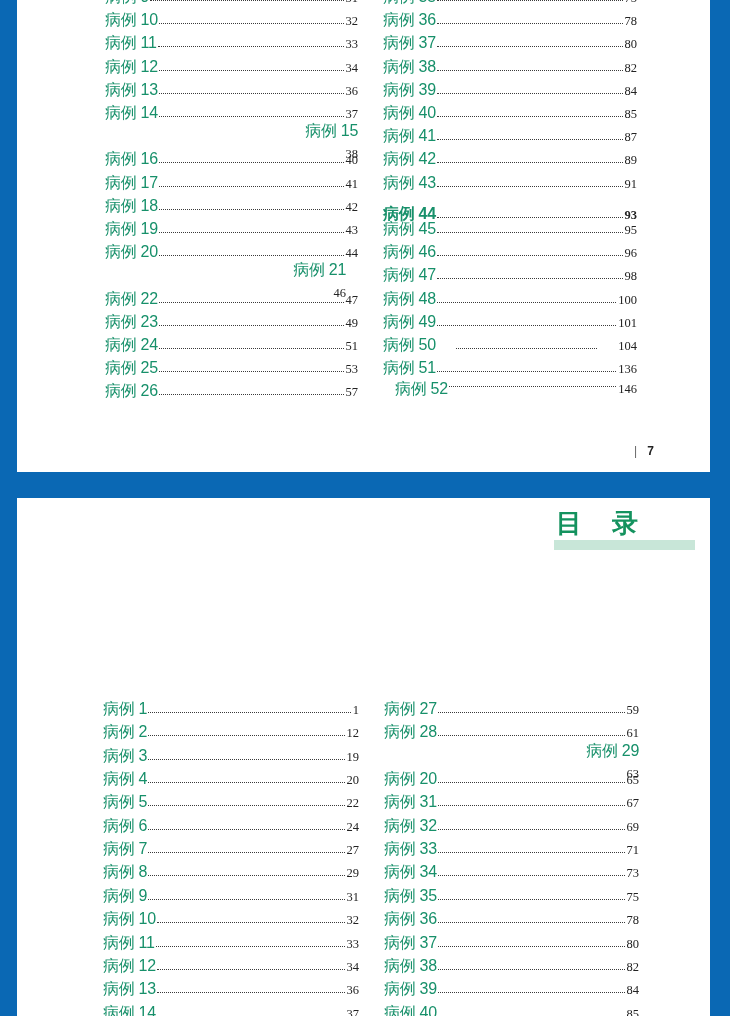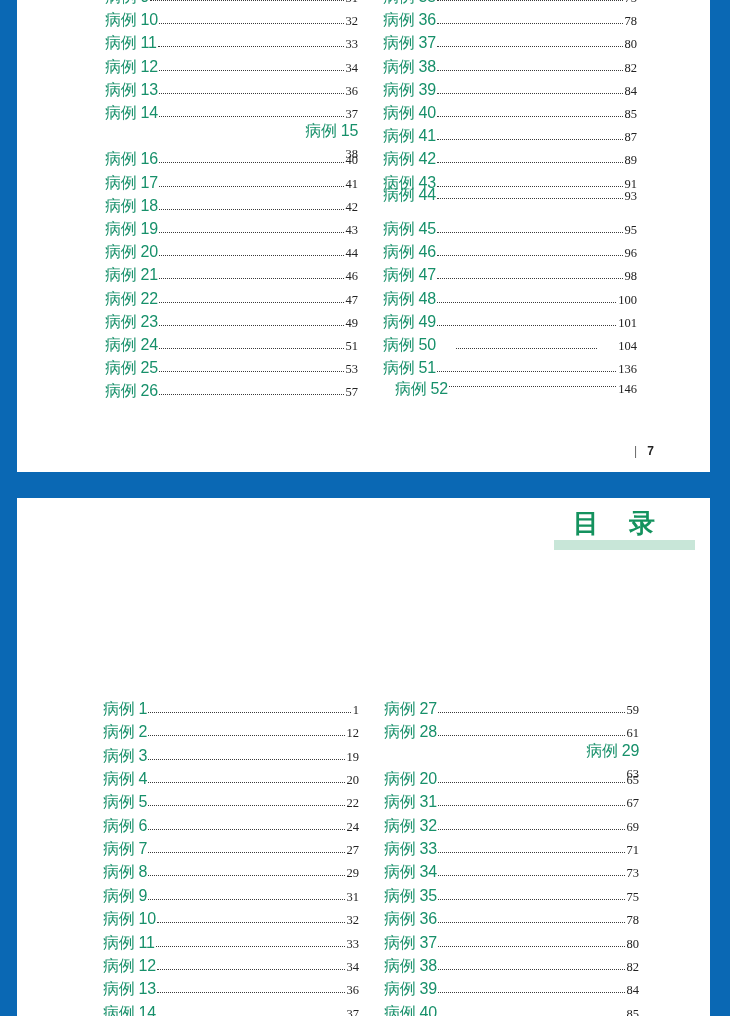--- a/index.html
+++ b/index.html
@@ -83,21 +83,20 @@
       left: 0;
       top: 4px;
       width: 141px;
       font-family: "DejaVu Serif", "Liberation Serif", serif;
       font-weight: bold;
       font-size: 26px;
       color: #14925e;
       letter-spacing: 30px;
       padding-left: 2px;
       line-height: 30px;
-      margin-left: 17px;
     }
     .title-bar {
       position: absolute;
       left: 0;
       top: 36px;
       width: 141px;
       height: 10px;
       background: #c8e6d8;
     }
   </style>
@@ -159,21 +158,21 @@
       <div class="toc-row" style="top: 225px; left: 0px; right: 0px;">
         <span class="toc-label">病例 19</span>
         <span class="toc-leader"></span>
         <span class="toc-page">43</span>
       </div>
       <div class="toc-row" style="top: 248.2px; left: 0px; right: 0px;">
         <span class="toc-label">病例 20</span>
         <span class="toc-leader"></span>
         <span class="toc-page">44</span>
       </div>
-      <div class="toc-row" style="top: 271.4px; left: 0px; right: 0px;">
+      <div class="toc-row" style="top: 271.4px; left: 0px; right: 12px; flex-direction: column;">
         <span class="toc-label">病例 21</span>
         <span class="toc-leader"></span>
         <span class="toc-page">46</span>
       </div>
       <div class="toc-row" style="top: 294.6px; left: 0px; right: 0px;">
         <span class="toc-label">病例 22</span>
         <span class="toc-leader"></span>
         <span class="toc-page">47</span>
       </div>
       <div class="toc-row" style="top: 317.8px; left: 0px; right: 0px;">
@@ -236,21 +235,21 @@
       <div class="toc-row" style="top: 155.4px; left: 0px; right: 0px;">
         <span class="toc-label">病例 42</span>
         <span class="toc-leader"></span>
         <span class="toc-page">89</span>
       </div>
       <div class="toc-row" style="top: 178.6px; left: 0px; right: 0px;">
         <span class="toc-label">病例 43</span>
         <span class="toc-leader"></span>
         <span class="toc-page">91</span>
       </div>
-      <div class="toc-row" style="top: 191px; left: 0px; right: 0px;">
+      <div class="toc-row" style="top: 210px; left: 0px; right: 0px; font-weight: bold;">
         <span class="toc-label">病例 44</span>
         <span class="toc-leader"></span>
         <span class="toc-page">93</span>
       </div>
       <div class="toc-row" style="top: 225px; left: 0px; right: 0px;">
         <span class="toc-label">病例 45</span>
         <span class="toc-leader"></span>
         <span class="toc-page">95</span>
       </div>
       <div class="toc-row" style="top: 248.2px; left: 0px; right: 0px;">

